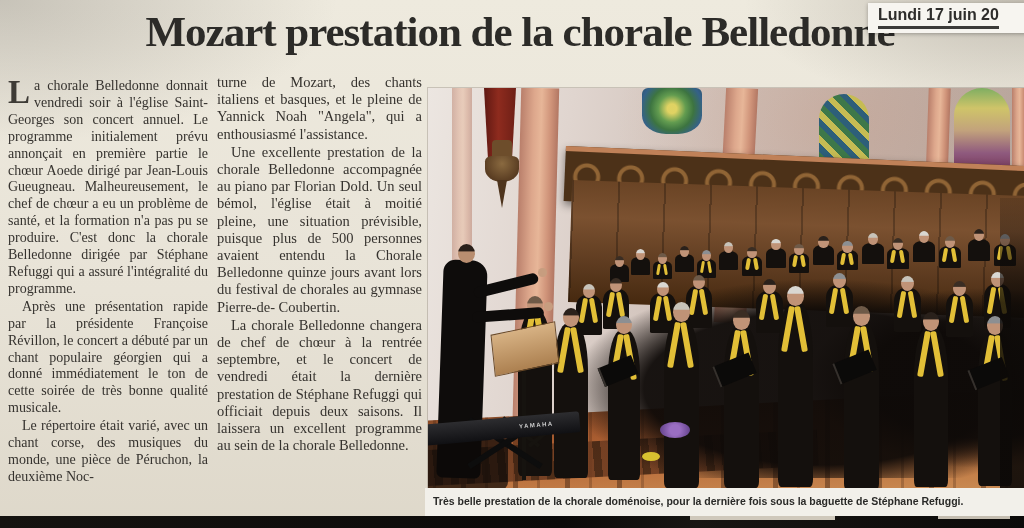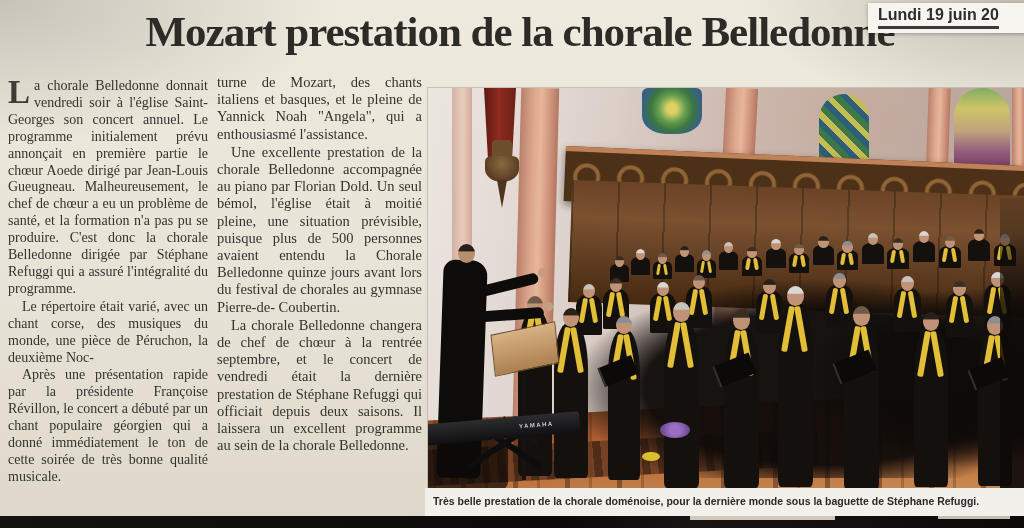--- a/index.html
+++ b/index.html
@@ -145,27 +145,27 @@
   .bar-notch2{position:absolute;left:938px;top:516px;width:72px;height:3px;background:#c4bdb0;z-index:4}
 </style>
 </head>
 <body>
 
 <div class="paper-shading"></div>
 
 <h1 class="headline">Mozart prestation de la chorale Belledonne</h1>
 
 <div class="date-box">
-  <span class="date-text">Lundi 19 juin 20</span>
+  <span class="date-text">Lundi 17 juin 20</span>
 </div>
 
 <div class="col col1">
   <p><span class="dropcap">L</span><span>a chorale Belledonne donnait vendredi soir à l'église Saint-Georges son concert annuel. Le programme initialement prévu annonçait en première partie le chœur Aoede dirigé par Jean-Louis Gueugneau. Malheureusement, le chef de chœur a eu un problème de santé, et la formation n'a pas pu se produire. C'est donc la chorale Belledonne dirigée par Stéphane Refuggi qui a assuré l'intégralité du programme.</span></p>
+  <p>Après une présentation rapide par la présidente Françoise Révillon, le concert a débuté par un chant populaire géorgien qui a donné immédiatement le ton de cette soirée de très bonne qualité musicale.</p>
   <p>Le répertoire était varié, avec un chant corse, des musiques du monde, une pièce de Péruchon, la deuxième Noc-</p>
-  <p>Après une présentation rapide par la présidente Françoise Révillon, le concert a débuté par un chant populaire géorgien qui a donné immédiatement le ton de cette soirée de très bonne qualité musicale.</p>
 </div>
 
 <div class="col col2">
   <p>turne de Mozart, des chants italiens et basques, et le pleine de Yannick Noah "Angela", qui a enthousiasmé l'assistance.</p>
   <p>Une excellente prestation de la chorale Belledonne accompagnée au piano par Florian Dold. Un seul bémol, l'église était à moitié pleine, une situation prévisible, puisque plus de 500 personnes avaient entendu la Chorale Belledonne quinze jours avant lors du festival de chorales au gymnase Pierre-de- Coubertin.</p>
   <p>La chorale Belledonne changera de chef de chœur à la rentrée septembre, et le concert de vendredi était la dernière prestation de Stéphane Refuggi qui officiait depuis deux saisons. Il laissera un excellent programme au sein de la chorale Belledonne.</p>
 </div>
 
 <div class="photo">
   <div class="wall"></div>
@@ -404,16 +404,16 @@
     <div class="m-desk"></div>
   </div>
   <div class="kshadow"></div>
   <div class="kx1"></div>
   <div class="kx2"></div>
   <div class="keyboard">
     <span class="kbd-label">YAMAHA</span>
   </div>
 </div>
 
-<div class="caption">Très belle prestation de la chorale doménoise, pour la dernière monde sous la baguette de Stéphane Refuggi.</div>
+<div class="caption">Très belle prestation de la chorale doménoise, pour la dernière fois sous la baguette de Stéphane Refuggi.</div>
 <div class="bottom-bar"></div>
 <div class="bar-notch1"></div>
 <div class="bar-notch2"></div>
 
 </body></html>

